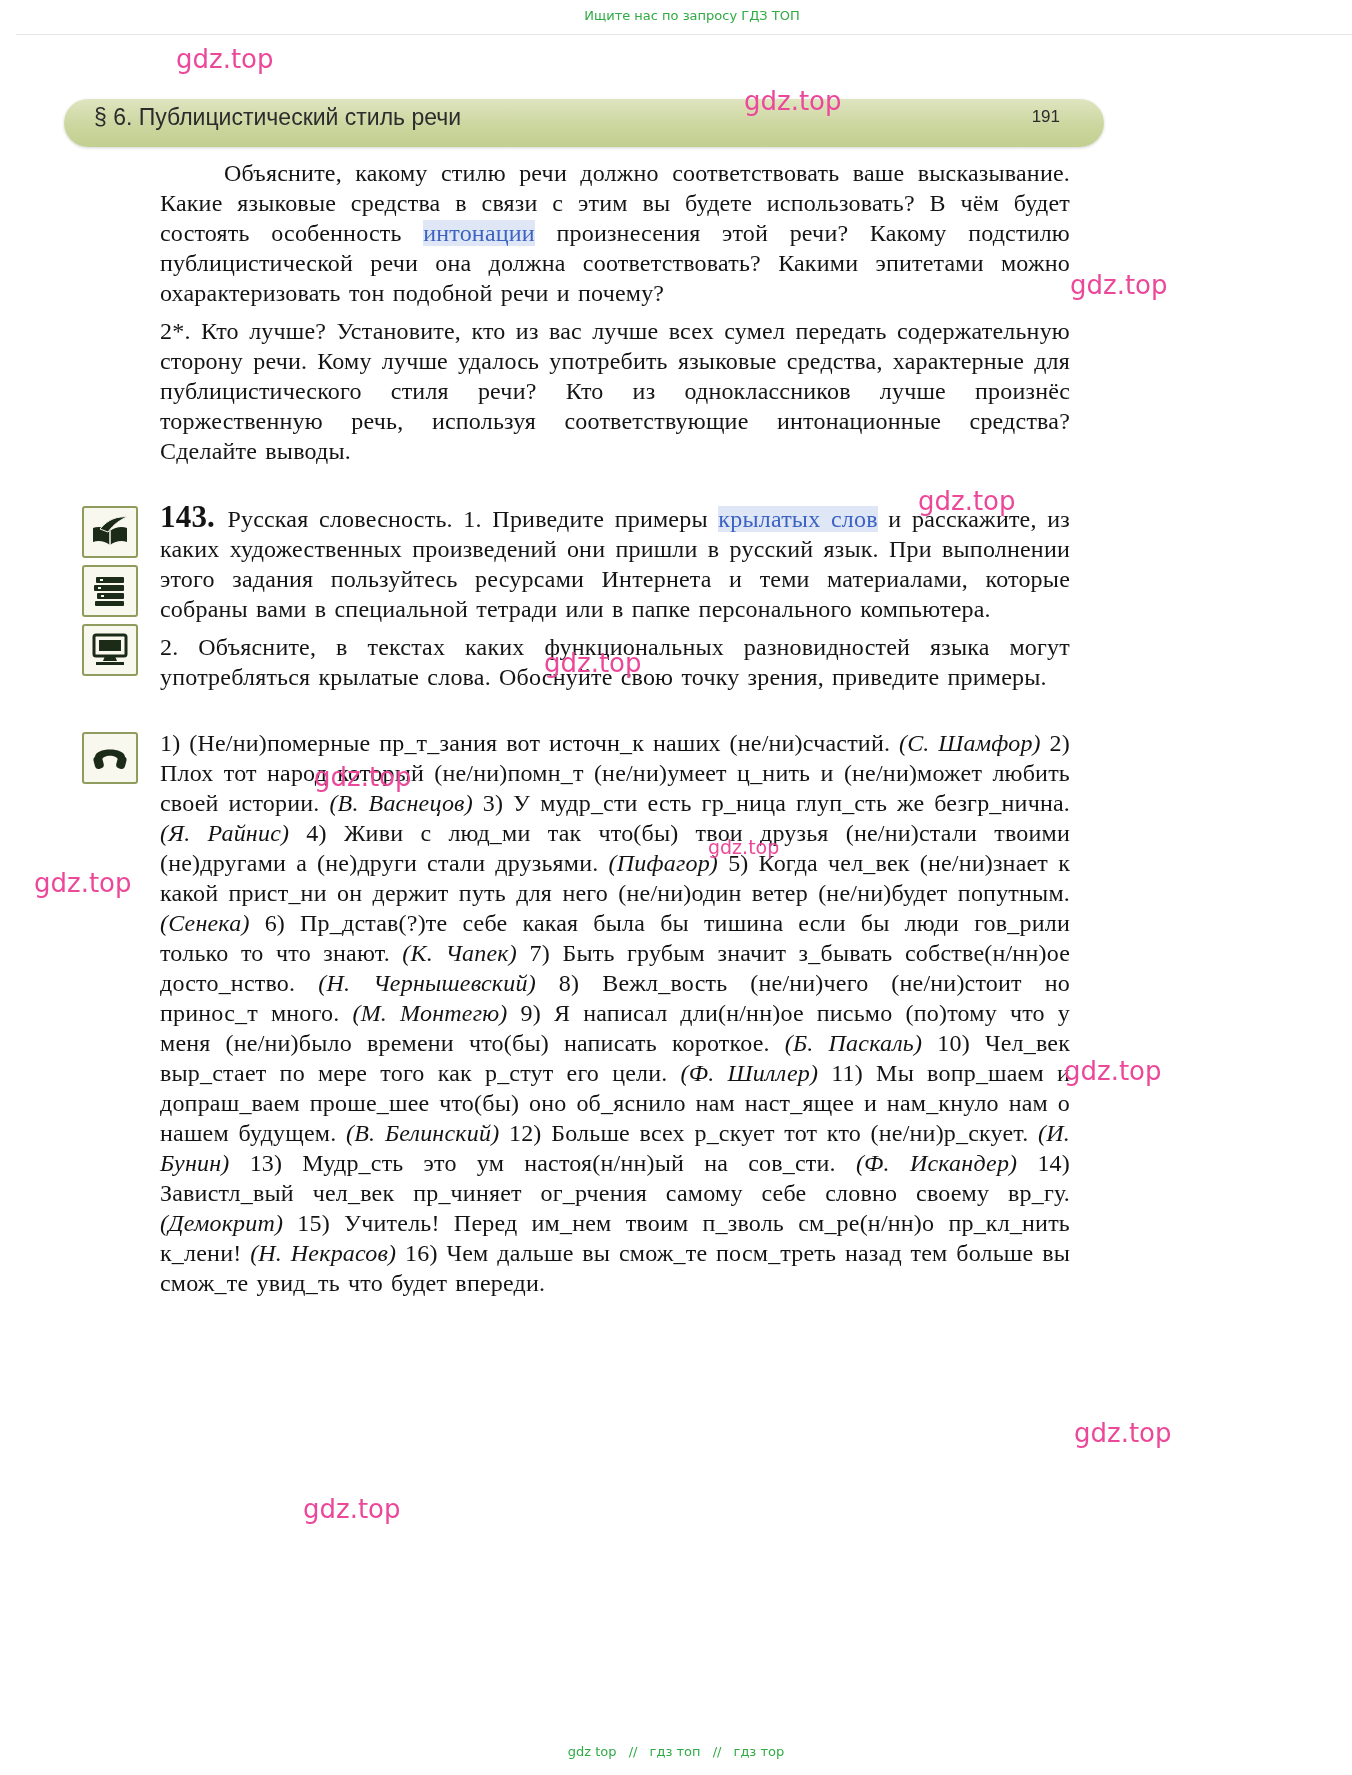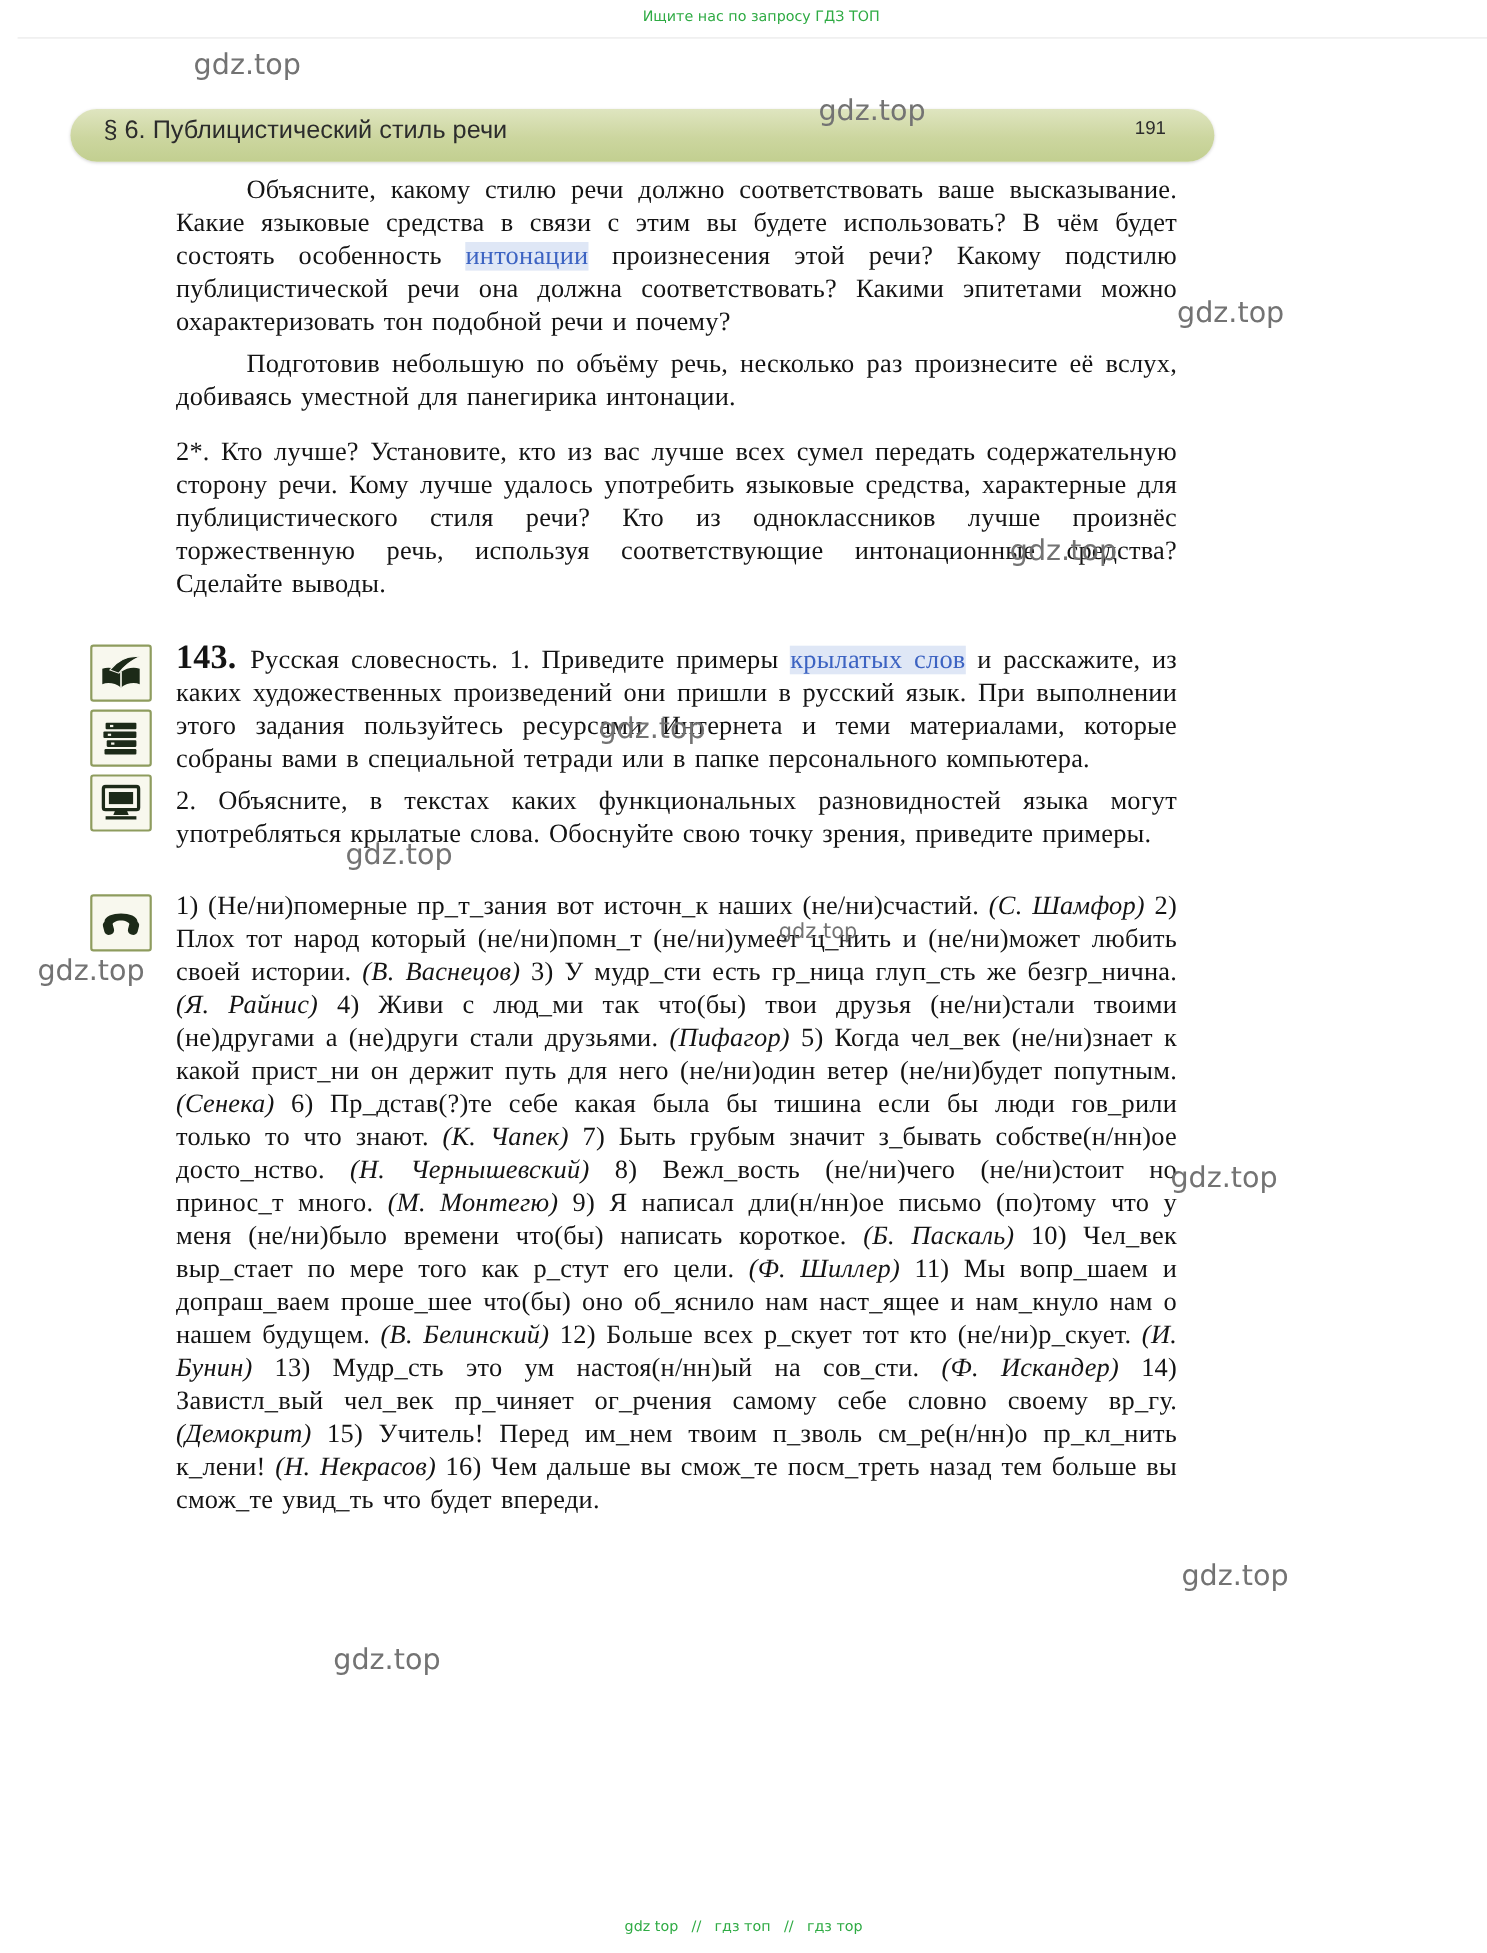--- a/index.html
+++ b/index.html
@@ -59,21 +59,21 @@
   }
   .icon-box {
     width: 56px; height: 52px;
     border: 2px solid #8e9c5e; background: #f8f8ee; border-radius: 3px;
     display: flex; align-items: center; justify-content: center;
   }
   
   .wm {
     position: absolute;
     font-family: "DejaVu Sans", sans-serif;
-    font-size: 26px; color: #737373; white-space: nowrap;
+    font-size: 26px; color: #ec4899; white-space: nowrap;
   }
   .wm.small { font-size: 19px; }
   .wm1 { left: 176px; top: 44px; }
   .wm2 { left: 744px; top: 86px; }
   .wm3 { left: 1070px; top: 270px; }
   .wm4 { left: 918px; top: 486px; }
   .wm5 { left: 544px; top: 648px; }
   .wm6 { left: 314px; top: 762px; }
   .wm7 { left: 708px; top: 836px; }
   .wm8 { left: 34px; top: 868px; }
@@ -99,21 +99,20 @@
     <span class="promo">Ищите нас по запросу ГДЗ ТОП</span>
   </div>
 
   <div class="header-bar">
     <span class="title">§ 6. Публицистический стиль речи</span>
     <span class="pagenum">191</span>
   </div>
 
   <div class="content">
     <p class="para indent"><span>Объясните, какому стилю речи должно соответствовать ваше высказывание. Какие языковые средства в связи с этим вы будете использовать? В чём будет состоять особенность </span><span class="run-link">интонации</span><span> произнесения этой речи? Какому подстилю публицистической речи она должна соответствовать? Какими эпитетами можно охарактеризовать тон подобной речи и почему?</span></p>
-    <p class="para indent mb-md"><span>Подготовив небольшую по объёму речь, несколько раз произнесите её вслух, добиваясь уместной для панегирика интонации.</span></p>
     <p class="para mb-lg"><span class="run-bold">2*. Кто лучше?</span><span> Установите, кто из вас лучше всех сумел передать содержательную сторону речи. Кому лучше удалось употребить языковые средства, характерные для публицистического стиля речи? Кто из одноклассников лучше произнёс торжественную речь, используя соответствующие интонационные средства? Сделайте выводы.</span></p>
 
     <div class="exercise">
       <div class="icon-col">
         <div class="icon-box">
           <svg width="40" height="34" viewBox="0 0 40 34" aria-hidden="true">
             <path d="M20 30 C15 26 8 25 3 27 L3 13 C8 11 15 12 20 16 C25 12 32 11 37 13 L37 27 C32 25 25 26 20 30 Z" fill="#1c2a18"></path>
             <path d="M20 16 L20 30" stroke="#f8f8ee" stroke-width="1.5"></path>
             <path d="M10 14 C18 4 28 1 37 2 C30 5 24 9 18 17 Z" fill="#1c2a18" stroke="#f8f8ee" stroke-width="1"></path>
           </svg>

